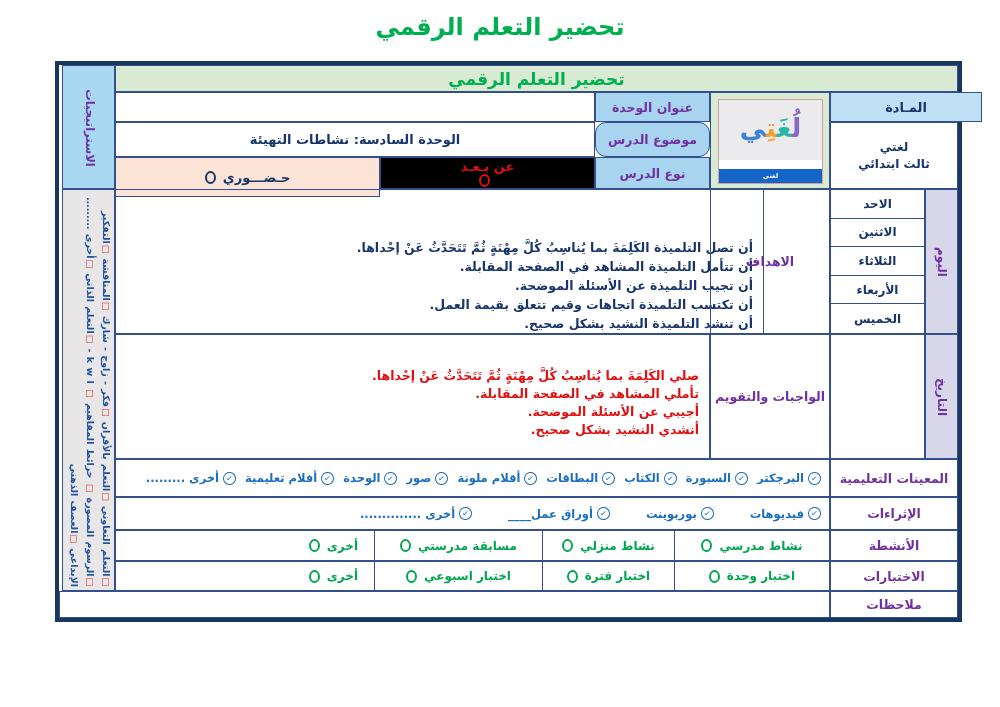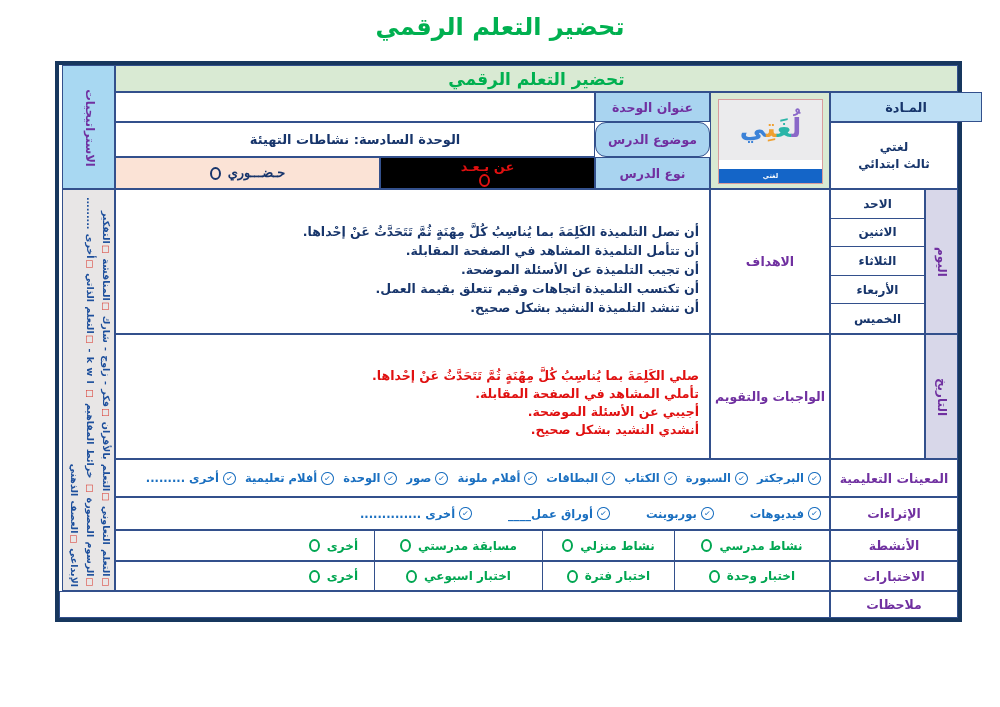--- a/index.html
+++ b/index.html
@@ -65,21 +65,21 @@
     </div>
 
     <div class="cell ghead" style="left:56px;top:0;width:843px;height:27px;">تحضير التعلم الرقمي</div>
 
     <div class="cell" style="left:56px;top:27px;width:480px;height:30px;"></div>
     <div class="cell bluecell plabel" style="left:536px;top:27px;width:115px;height:30px;">عنوان الوحدة</div>
 
     <div class="cell navy" style="left:56px;top:57px;width:480px;height:35px;font-size:13px;">الوحدة السادسة: نشاطات التهيئة</div>
     <div class="cell bluecell plabel" style="left:536px;top:57px;width:115px;height:35px;border-radius:11px;">موضوع الدرس</div>
 
-    <div class="cell typecell navy" style="left:56px;top:92px;width:265px;height:32px;background:#fbe3d6;font-family:Liberation Serif, serif;">
+    <div class="cell typecell navy" style="left:56px;top:92px;width:265px;height:40px;background:#fbe3d6;">
       <span>حـضـــوري</span>
         <span class="oc"></span>
     </div>
     <div class="cell typecell" style="left:321px;top:92px;width:215px;height:32px;background:#000000;color:#e01010;flex-direction:column;">
       <span>عن بـعـد</span>
         <span class="oc"></span>
     </div>
     <div class="cell bluecell plabel" style="left:536px;top:92px;width:115px;height:32px;">نوع الدرس</div>
 
     <div class="cell" style="left:651px;top:27px;width:120px;height:97px;background:#d9ead3;">
@@ -89,21 +89,21 @@
         <div class="lgbar">لغتي</div>
       </div>
     </div>
 
     <div class="cell navy" style="left:771px;top:27px;width:152px;height:30px;background:#bfe0f5;font-size:13px;">المـادة</div>
     <div class="cell navy" style="left:771px;top:57px;width:128px;height:67px;font-size:12px;flex-direction:column;line-height:17px;">
       <span>لغتي</span>
       <span>ثالث ابتدائي</span>
     </div>
 
-    <div class="cell" style="left:56px;top:124px;width:595px;height:145px;align-items:center;justify-content:flex-start;">
+    <div class="cell" style="left:56px;top:124px;width:649px;height:145px;align-items:flex-end;justify-content:flex-start;">
       <div class="txtblock obj">
           <div class="ln">أن تصل التلميذة الكَلِمَةَ بما يُناسِبُ كُلَّ مِهْنَةٍ ثُمَّ تَتَحَدَّثُ عَنْ إحْداها.</div>
           <div class="ln">أن تتأمل التلميذة المشاهد في الصفحة المقابلة.</div>
           <div class="ln">أن تجيب التلميذة عن الأسئلة الموضحة.</div>
           <div class="ln">أن تكتسب التلميذة اتجاهات وقيم تتعلق بقيمة العمل.</div>
           <div class="ln">أن تنشد التلميذة النشيد بشكل صحيح.</div>
         </div>
     </div>
     <div class="cell plabel" style="left:651px;top:124px;width:120px;height:145px;">الاهداف</div>
 

